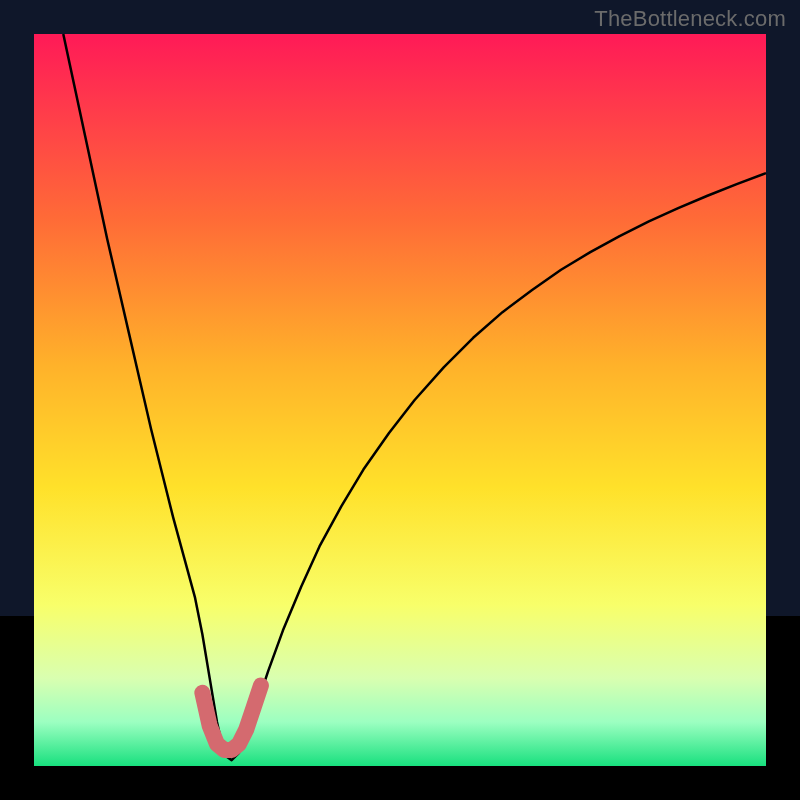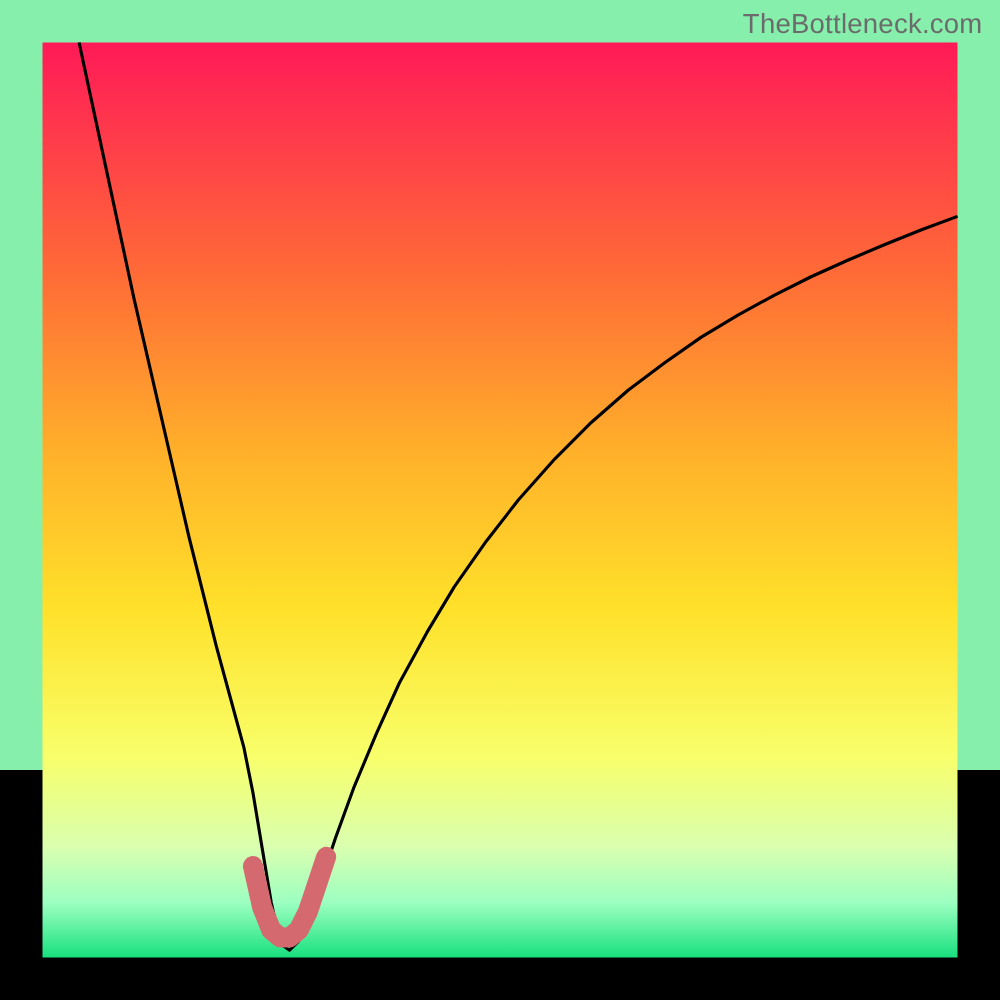--- a/index.html
+++ b/index.html
@@ -8,21 +8,21 @@
     width: 800px;
     height: 800px;
     background: #000;
     overflow: hidden;
     font-family: Arial, Helvetica, sans-serif;
   }
   .stage {
     position: relative;
     width: 800px;
     height: 616px;
-    background: #86efac;
+    background: #0f172a;
   }
   .watermark {
     position: absolute;
     top: 6px;
     right: 14px;
     color: #6b6b6b;
     font-size: 22px;
     font-weight: 400;
     letter-spacing: 0.2px;
     z-index: 5;

